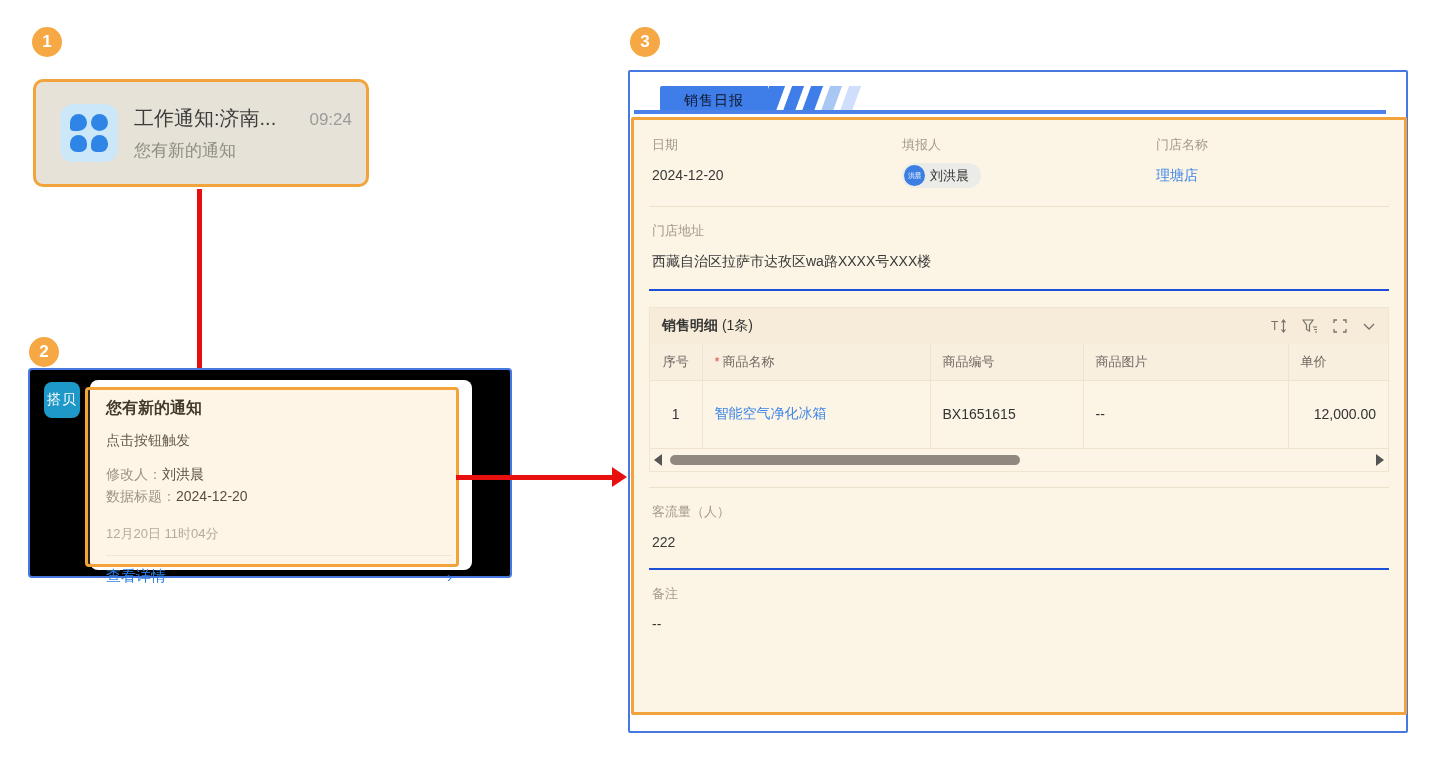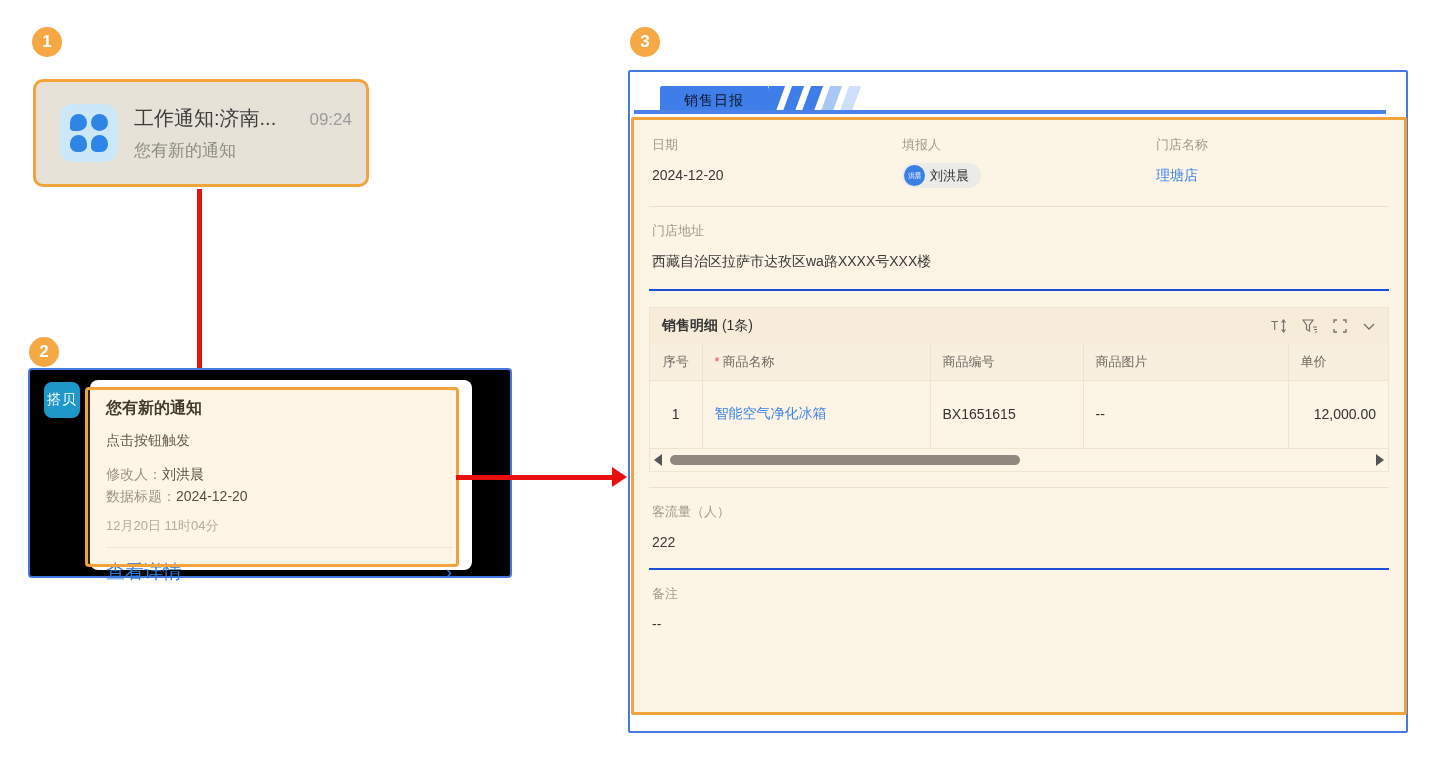--- a/index.html
+++ b/index.html
@@ -44,24 +44,24 @@
     background:#1E97C9; border-radius:8px; color:#fff; font-size:14px;
     display:flex; align-items:center; justify-content:center; letter-spacing:1px; }
   .msg-card { position:absolute; left:60px; top:10px; width:382px; height:190px;
     background:#fff; border-radius:8px; box-shadow:0 1px 3px rgba(0,0,0,.08);
     padding:18px 20px 0 16px; }
   .msg-title { font-size:16px; font-weight:bold; color:#1a1a1a; }
   .msg-body { font-size:14px; color:#444; margin-top:13px; }
   .msg-meta { font-size:14px; margin-top:13px; line-height:22px; }
   .msg-meta .lab { color:#8a8a8a; }
   .msg-meta .val { color:#333; }
-  .msg-time { font-size:13px; color:#a6a6a6; margin-top:10px; }
+  .msg-time { font-size:13px; color:#a6a6a6; margin-top:18px; }
   .msg-action { border-top:1px solid #ededed; margin-top:12px; padding:11px 0;
     display:flex; align-items:center; justify-content:space-between;
-    color:#2A7DE1; font-size:19px; cursor:pointer; }
+    color:#2A7DE1; font-size:15px; cursor:pointer; }
   .msg-anno { position:absolute; left:55px; top:17px; width:374px; height:180px;
     border:3px solid #F2A33C; border-radius:4px;
     background:rgba(248,202,115,0.18); pointer-events:none; }
 
   
   .report-panel { position:absolute; left:628px; top:70px; width:780px; height:663px;
     background:#fff; border:2px solid #4678E0; border-radius:2px; }
   .ribbon { position:absolute; left:30px; top:14px; height:28px; display:flex; }
   .ribbon-main { background:#3F7EE8; color:#0f172a; font-size:14px; line-height:28px;
     padding:0 24px; border-radius:2px 0 0 2px; letter-spacing:1px; }

